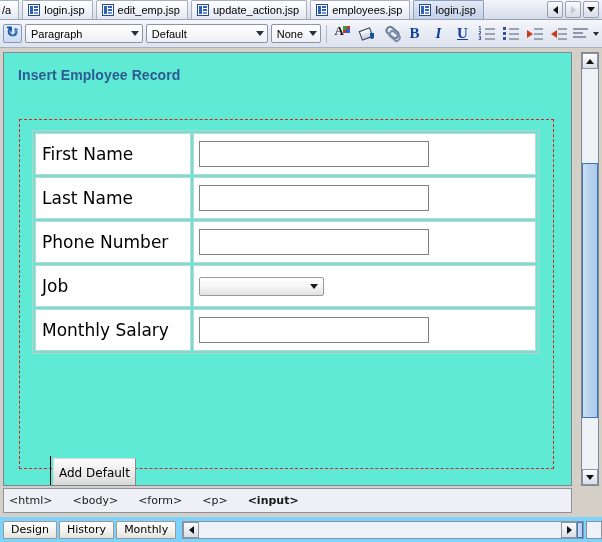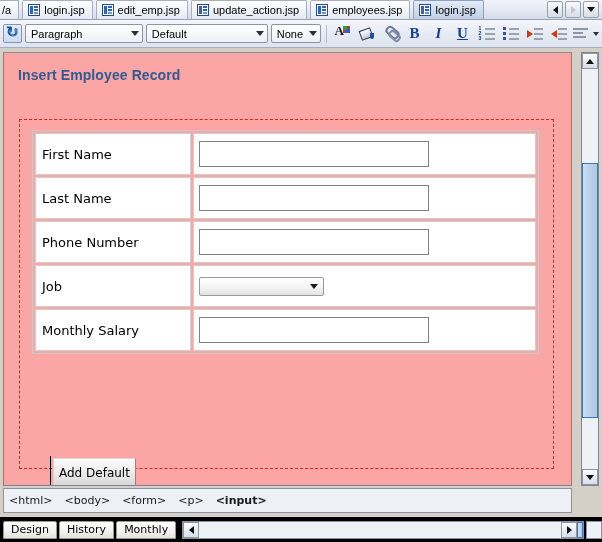--- a/index.html
+++ b/index.html
@@ -153,21 +153,21 @@
 
   .tb-dd{width:0;height:0;border-left:3px solid transparent;border-right:3px solid transparent;border-top:4px solid #26303f;margin-left:-2px;}
 
   
   .designwrap{
     position:absolute;left:0;top:48px;width:602px;height:440px;box-sizing:border-box;
     background:#d4d0c8;
   }
   .design{
     position:absolute;left:3px;top:4px;width:569px;height:434px;
-    background:#fca5a5;border:1px solid #7a8494;border-top-color:#848c99;
+    background:#5eead4;border:1px solid #7a8494;border-top-color:#848c99;
     box-sizing:border-box;overflow:hidden;
   }
   .page-title{
     margin:14px 0 0 14px;font-size:14px;font-weight:bold;color:#2e5b92;
     letter-spacing:0.1px;
   }
   .formbox{
     position:absolute;left:15px;top:66px;width:535px;height:350px;
     border:1px dashed #e01f1f;box-sizing:border-box;
   }
@@ -176,21 +176,21 @@
     margin:10px 0 0 12px;width:507px;
     border:1px solid #c9c9c9;
     table-layout:fixed;
   }
   table.emp td{
     border:1px solid #cfcfcf;
     padding:0;vertical-align:middle;
     height:40px;background:#fff;
   }
   table.emp td.lbl{
-    width:148px;padding-left:6px;font-size:13px;color:#000;
+    width:148px;padding-left:6px;font-size:17px;color:#000;
     font-family:"DejaVu Sans", sans-serif;
   }
   table.emp td.fld{padding-left:5px;}
   .txtin{
     width:230px;height:26px;box-sizing:border-box;
     border:1px solid #808080;background:#fff;
     font-size:12px;padding:0 3px;outline:none;
     font-family:"Liberation Sans",sans-serif;
   }
   .selin{
@@ -234,30 +234,30 @@
     background:linear-gradient(to right,#cfe0f3 0%,#bcd4ee 35%,#aecaea 100%);
     border:1px solid #3f74b5;box-sizing:border-box;cursor:default;
   }
   .tri-up{border-left:4px solid transparent;border-right:4px solid transparent;border-bottom:5px solid #111;}
   .tri-dn{border-left:4px solid transparent;border-right:4px solid transparent;border-top:5px solid #111;}
 
   
   .tagbar{
     position:absolute;left:3px;top:488px;width:569px;height:25px;
     background:#eef0f6;border:1px solid #8b93a1;box-sizing:border-box;
-    display:flex;align-items:center;padding-left:5px;gap:12px;
+    display:flex;align-items:center;padding-left:5px;gap:20px;
     font-size:11px;font-family:"DejaVu Sans",sans-serif;
   }
   .tagbar .tg{color:#1a1a1a;cursor:default;}
   .tagbar .tg.sel{font-weight:bold;}
 
   
   .viewbar{
     position:absolute;left:0;top:517px;width:602px;height:25px;
-    background:#000000;box-sizing:border-box;
+    background:#7dd3fc;box-sizing:border-box;
     display:flex;align-items:center;padding-left:3px;
   }
   .vtab{
     height:18px;box-sizing:border-box;padding:0 7px;
     background:linear-gradient(to bottom,#ffffff,#f1f1ef 60%,#e4e2dd);
     border:1px solid #9a9a94;border-radius:2px 2px 0 0;
     display:flex;align-items:center;font-size:11px;margin-right:2px;cursor:default;
     font-family:"DejaVu Sans",sans-serif;
   }
   .hsb{

